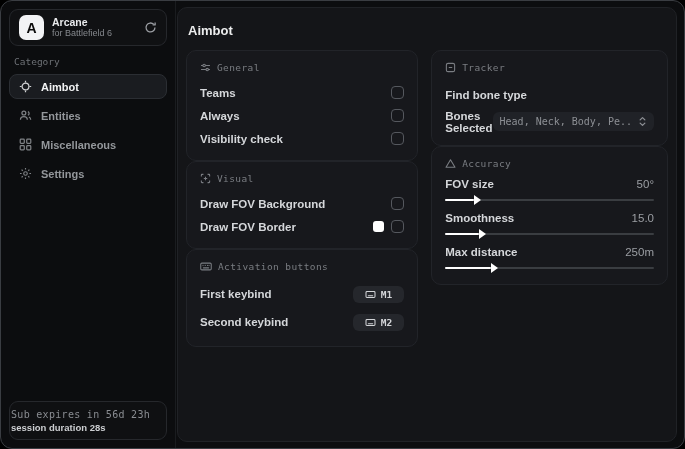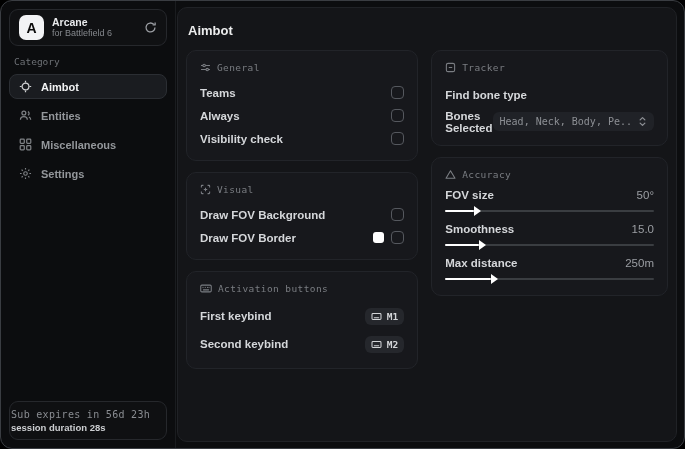--- a/index.html
+++ b/index.html
@@ -25,34 +25,34 @@
   .sub-box{ position:absolute; left:8px; right:8px; bottom:8px; border:1px solid #26282c; border-radius:9px;
             background:#0f1012; padding:7px 1px 6px; }
   .sub-line1{ font-family:"DejaVu Sans Mono", monospace; font-size:10px; color:#8a8d92; letter-spacing:.3px; }
   .sub-line2{ margin-top:2px; font-size:9.5px; font-weight:600; color:#cdcfd2; }
 
   
   .panel{ position:absolute; left:176px; top:6px; right:7px; bottom:6px; background:#141518;
           border:1px solid #202226; border-radius:10px; padding:13px 8px; overflow:hidden; }
   .panel-title{ color:#eceded; font-size:13px; font-weight:bold; margin:2px 0 12px 2px; }
   .columns{ display:flex; gap:13px; align-items:flex-start; }
-  .col{ display:flex; flex-direction:column; gap:11px; }
+  .col{ display:flex; flex-direction:column; gap:0; }
   .col-left{ width:237px; } .col-right{ width:240px; }
   .card{ background:#17181c; border:1px solid #222429; border-radius:10px; padding:11px 13px; width:100%; }
   .card-head{ display:flex; align-items:center; gap:6px; color:#7a7d82; font-size:9.5px;
               font-family:"DejaVu Sans Mono", monospace; letter-spacing:.4px; margin-bottom:9px; }
   .row{ display:flex; align-items:center; justify-content:space-between; min-height:21px; }
   .row+.row{ margin-top:2px; }
   .row-label{ color:#d5d7da; font-size:11.5px; font-weight:600; }
   .checkbox{ width:13px; height:13px; border:1.5px solid #55585e; border-radius:4px; background:transparent; }
   .right-group{ display:flex; align-items:center; gap:7px; }
   .swatch{ width:11px; height:11px; border-radius:3px; }
   .key-row{ min-height:26px; }
   .key-chip{ display:flex; align-items:center; gap:5px; background:#25272c; border-radius:6px;
-             padding:3px 6px; color:#d3d5d8; font-size:9.5px; font-weight:bold;
+             padding:3px 12px; color:#d3d5d8; font-size:9.5px; font-weight:bold;
              font-family:"DejaVu Sans Mono", monospace; }
   .dd-row{ min-height:25px; }
   .dd-chip{ display:flex; align-items:center; gap:6px; background:#202227; border-radius:6px;
             padding:4px 7px; color:#8c8f94; font-size:10px; font-family:"DejaVu Sans Mono", monospace;
             white-space:nowrap; }
   .slider-block{ margin-bottom:11px; }
   .slider-block:last-child{ margin-bottom:2px; }
   .slider-label-row{ display:flex; justify-content:space-between; align-items:center; }
   .slider-value{ color:#9b9ea3; font-size:11.5px; }
   .track{ position:relative; height:2px; background:#3a3d41; border-radius:1px; margin:9px 0 4px; }

